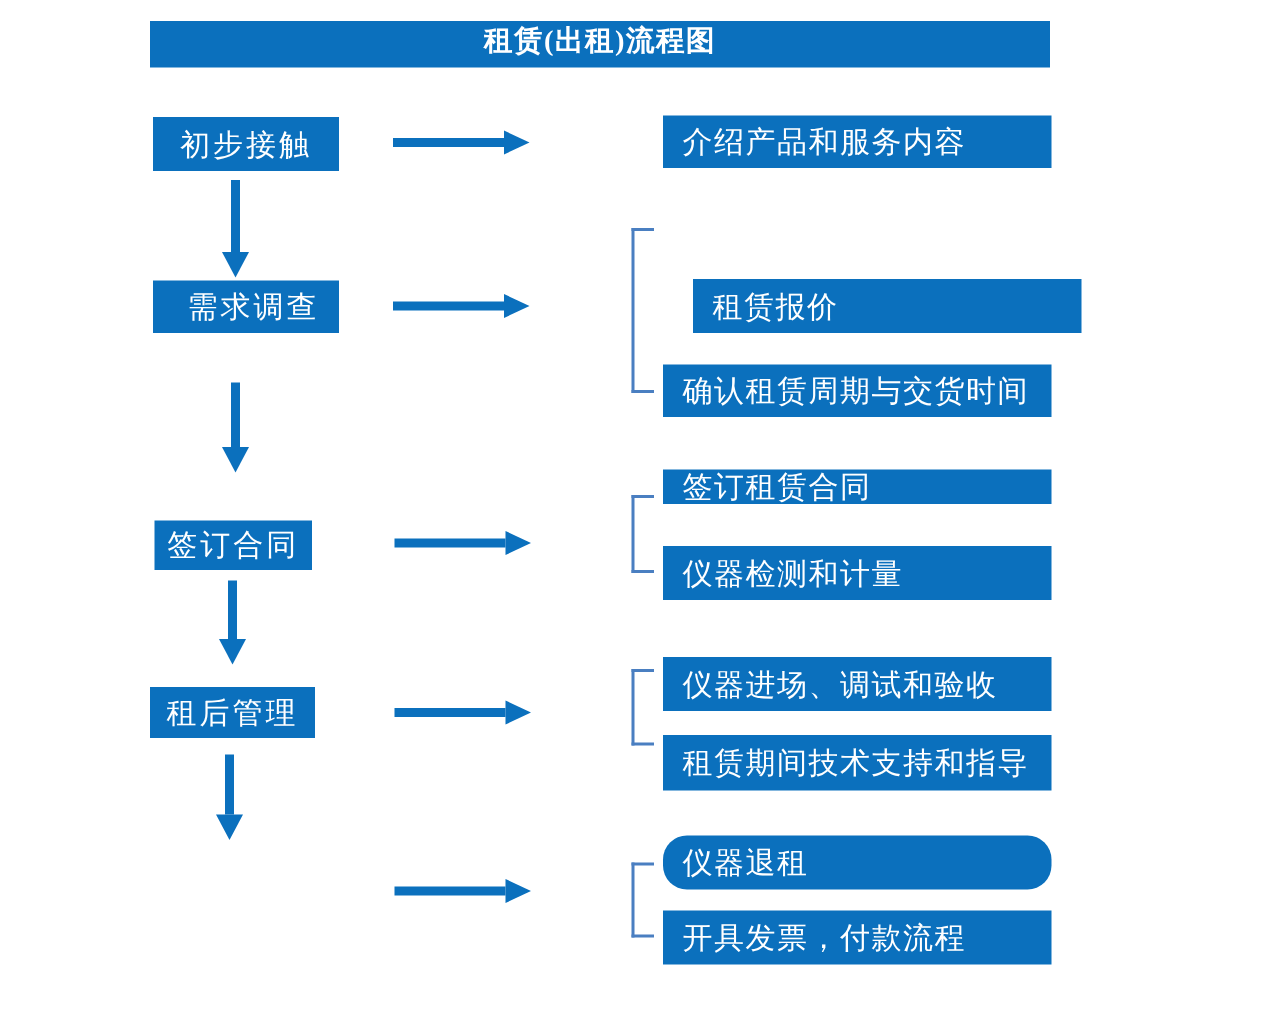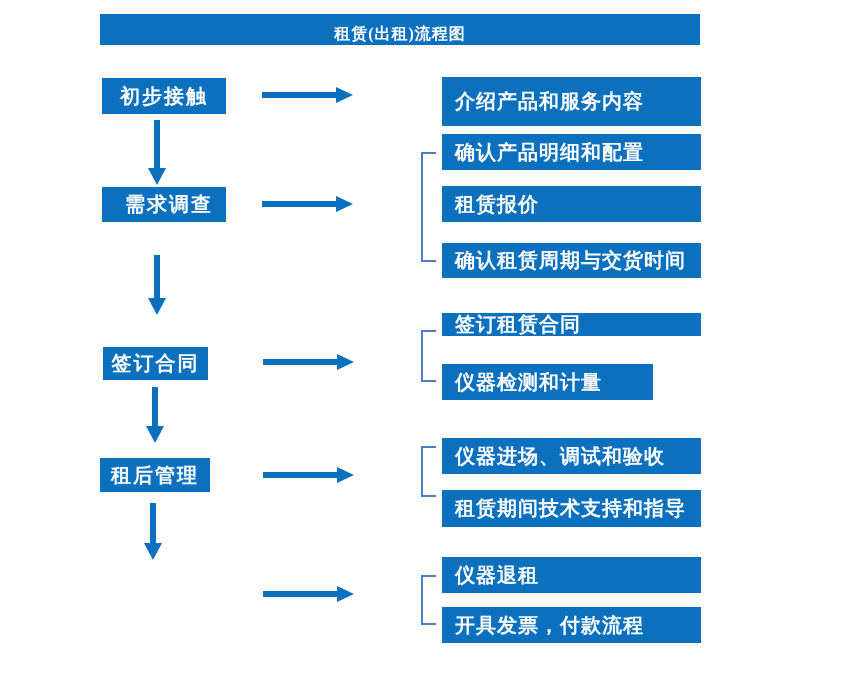--- a/index.html
+++ b/index.html
@@ -2,27 +2,27 @@
 <html style="--primary: #0b70bd; --bracket: #4a7fc1; --box_text: #ffffff; --background: #ffffff;"><head>
 <meta charset="utf-8">
 <style>
   html,body{margin:0;padding:0;background:#fff;}
   .canvas{
     position:relative;width:844px;height:688px;background:var(--background,#fff);
     font-family:"Liberation Serif","DejaVu Serif",serif;overflow:hidden;
   }
   .box{
     position:absolute;background:var(--primary);color:var(--box_text,#fff);
-    font-weight:bold;display:flex;align-items:center;box-sizing:border-box;
+    font-weight:normal;display:flex;align-items:center;box-sizing:border-box;
   }
   .title-bar{
     position:absolute;left:100px;top:14px;width:600px;height:31px;
     background:var(--primary);color:var(--box_text,#fff);
-    display:flex;align-items:flex-end;justify-content:center;
-    font-weight:bold;font-size:16px;letter-spacing:1px;
+    display:flex;align-items:flex-start;justify-content:center;
+    font-weight:bold;font-size:19px;letter-spacing:1px;
   }
   .stage{justify-content:center;font-size:20px;letter-spacing:2px;}
   .output{padding-left:13px;font-size:20px;letter-spacing:1px;}
   .harrow{position:absolute;height:6px;width:74px;background:var(--primary);}
   .harrow::after{
     content:"";position:absolute;left:100%;top:50%;transform:translateY(-50%);
     width:0;height:0;border-left:17px solid var(--primary);
     border-top:8px solid transparent;border-bottom:8px solid transparent;
   }
   .varrow{position:absolute;width:6px;background:var(--primary);}
@@ -59,28 +59,27 @@
   <div class="harrow" style="left:262px;top:201px;"></div>
   <div class="harrow" style="left:263px;top:359px;"></div>
   <div class="harrow" style="left:263px;top:472px;"></div>
   <div class="harrow" style="left:263px;top:591px;"></div>
 
   <div class="bracket" style="top:152px;height:110px;"></div>
   <div class="bracket" style="top:330px;height:52px;"></div>
   <div class="bracket" style="top:446px;height:51px;"></div>
   <div class="bracket" style="top:575px;height:50px;"></div>
 
-  <div class="box output" style="left:442px;top:77px;width:259px;height:49px;">介绍产品和服务内容</div>
+  <div class="box output" style="left:442px;top:77px;width:259px;height:35px;">介绍产品和服务内容</div>
 
-  <div class="box output" style="left:442px;top:134px;width:259px;height:36px;">确认产品明细和配置</div>
-  <div class="box output" style="left:442px;top:186px;width:259px;height:36px;">租赁报价</div>
+  <div class="box output" style="left:462px;top:186px;width:259px;height:36px;">租赁报价</div>
   <div class="box output" style="left:442px;top:243px;width:259px;height:35px;">确认租赁周期与交货时间</div>
 
   <div class="box output" style="left:442px;top:313px;width:259px;height:23px;">签订租赁合同</div>
-  <div class="box output" style="left:442px;top:364px;width:211px;height:36px;">仪器检测和计量</div>
+  <div class="box output" style="left:442px;top:364px;width:259px;height:36px;">仪器检测和计量</div>
 
   <div class="box output" style="left:442px;top:438px;width:259px;height:36px;">仪器进场、调试和验收</div>
   <div class="box output" style="left:442px;top:490px;width:259px;height:37px;">租赁期间技术支持和指导</div>
 
-  <div class="box output" style="left:442px;top:557px;width:259px;height:36px;">仪器退租</div>
+  <div class="box output" style="left:442px;top:557px;width:259px;height:36px;border-radius:16px;">仪器退租</div>
   <div class="box output" style="left:442px;top:607px;width:259px;height:36px;text-align:right;">开具发票，付款流程</div>
 
 </div>
 
 </body></html>

